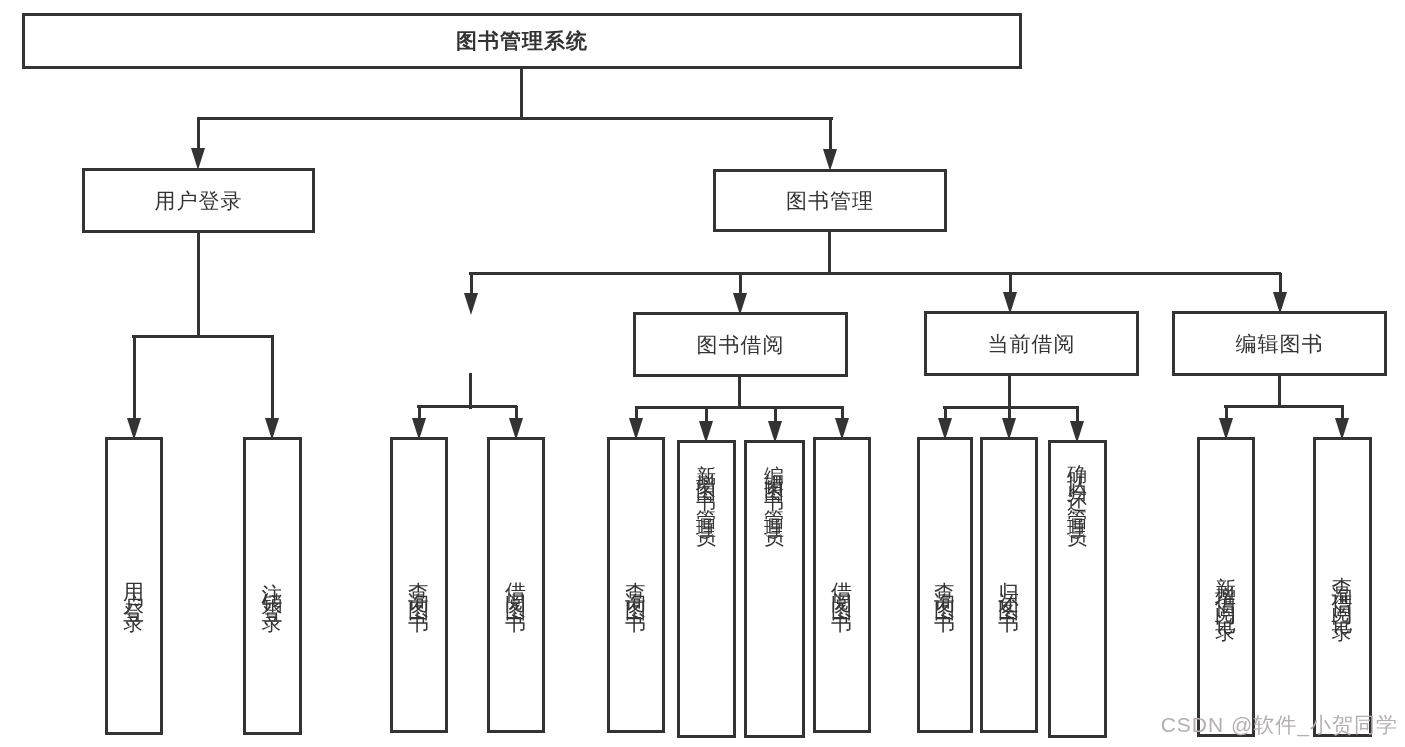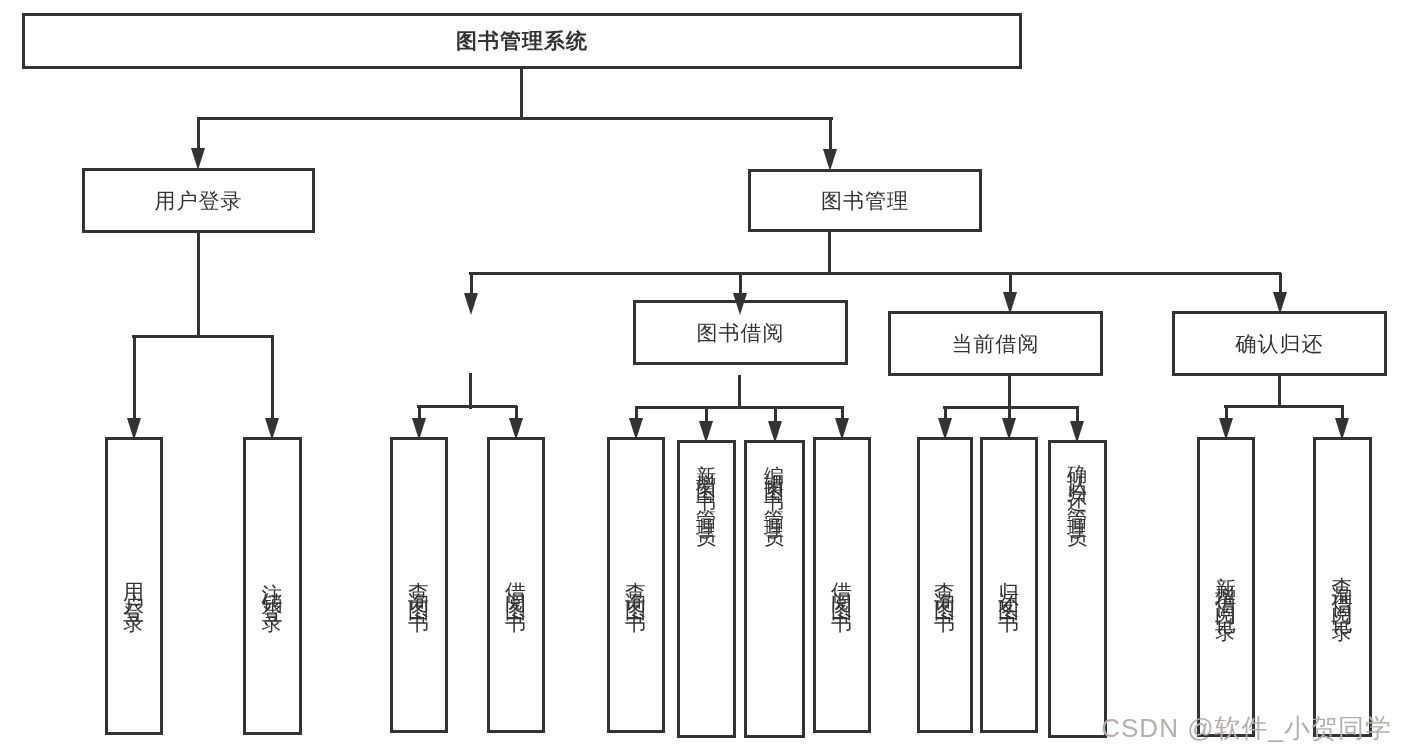--- a/index.html
+++ b/index.html
@@ -55,22 +55,22 @@
     width: 0;
     height: 0;
     border-left: 7px solid transparent;
     border-right: 7px solid transparent;
     border-top: 22px solid var(--stroke, #333);
     z-index: 3;
   }
   #watermark {
     position: absolute;
     top: 711px;
-    right: 13px;
-    font-size: 26px;
+    right: 7px;
+    font-size: 21px;
     color: var(--wm, #b5aeae);
     letter-spacing: 1px;
     z-index: 5;
   }
 </style>
 </head>
 <body>
 
 <div id="canvas">
   <div id="watermark">CSDN @软件_小贺同学</div>
@@ -121,24 +121,24 @@
     <div class="cline" style="left: 1008px; top: 407px; width: 3px; height: 15px;"></div>
     <div class="arrow" style="left: 1002px; top: 418px;"></div>
     <div class="cline" style="left: 1076px; top: 407px; width: 3px; height: 18px;"></div>
     <div class="arrow" style="left: 1070px; top: 421px;"></div>
     <div class="cline" style="left: 1225px; top: 406px; width: 3px; height: 16px;"></div>
     <div class="arrow" style="left: 1219px; top: 418px;"></div>
     <div class="cline" style="left: 1341px; top: 406px; width: 3px; height: 16px;"></div>
     <div class="arrow" style="left: 1335px; top: 418px;"></div>
     <div class="node" style="left: 22px; top: 13px; width: 1000px; height: 56px; font-weight: bold;">图书管理系统</div>
     <div class="node" style="left: 82px; top: 168px; width: 233px; height: 65px;">用户登录</div>
-    <div class="node" style="left: 748px; top: 169px; width: 234px; height: 63px;">图书管理</div>
-    <div class="node" style="left: 633px; top: 300px; width: 215px; height: 65px;">图书借阅</div>
-    <div class="node" style="left: 888px; top: 311px; width: 215px; height: 65px;">当前借阅</div>
-    <div class="node" style="left: 1172px; top: 311px; width: 215px; height: 65px;">确认归还</div>
+    <div class="node" style="left: 713px; top: 169px; width: 234px; height: 63px;">图书管理</div>
+    <div class="node" style="left: 633px; top: 312px; width: 215px; height: 65px;">图书借阅</div>
+    <div class="node" style="left: 924px; top: 311px; width: 215px; height: 65px;">当前借阅</div>
+    <div class="node" style="left: 1172px; top: 311px; width: 215px; height: 65px;">编辑图书</div>
     <div class="node vert" style="left: 105px; top: 437px; width: 58px; height: 298px;">用户登录</div>
     <div class="node vert" style="left: 243px; top: 437px; width: 59px; height: 298px;">注销登录</div>
     <div class="node vert" style="left: 390px; top: 437px; width: 58px; height: 296px;">查询图书</div>
     <div class="node vert" style="left: 487px; top: 437px; width: 58px; height: 296px;">借阅图书</div>
     <div class="node vert" style="left: 607px; top: 437px; width: 58px; height: 296px;">查询图书</div>
     <div class="node vert admin" style="left: 677px; top: 440px; width: 59px; height: 298px;">新增图书（管理员）</div>
     <div class="node vert admin" style="left: 744px; top: 440px; width: 61px; height: 298px;">编辑图书（管理员）</div>
     <div class="node vert" style="left: 813px; top: 437px; width: 58px; height: 296px;">借阅图书</div>
     <div class="node vert" style="left: 917px; top: 437px; width: 56px; height: 296px;">查询图书</div>
     <div class="node vert" style="left: 980px; top: 437px; width: 58px; height: 296px;">归还图书</div>

